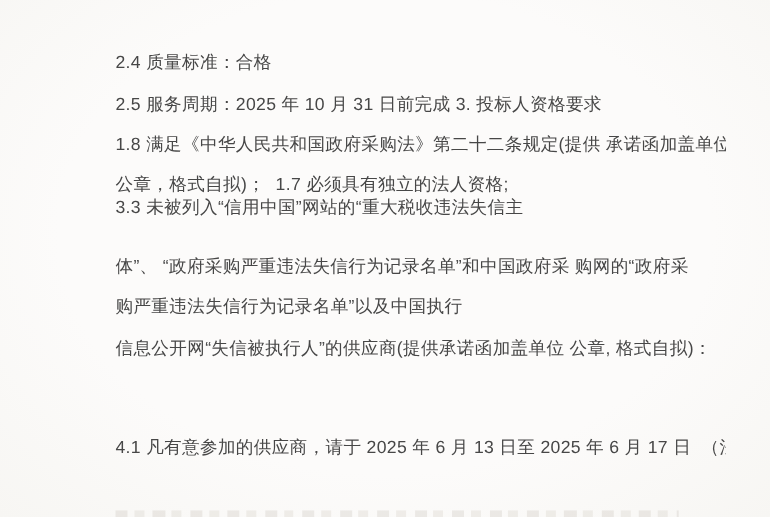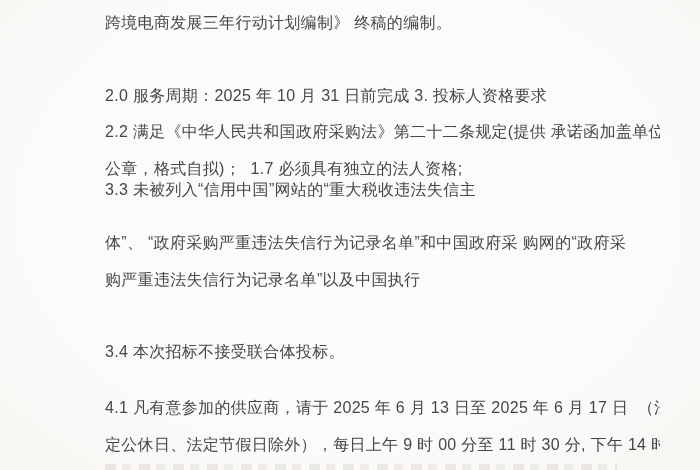--- a/index.html
+++ b/index.html
@@ -49,24 +49,23 @@
       transparent 26px, transparent 34px
     );
     background-size: 100% 2px;
     background-repeat: repeat-y;
   }
 </style>
 </head>
 <body>
 
 <div class="page">
-  <div class="doc-line" style="top:13px">跨境电商发展三年行动计划编制》 终稿的编制。</div>
-  <div class="doc-line" style="top:86px">2.0 服务周期：2025 年 10 月 31 日前完成 3. 投标人资格要求</div>
-  <div class="doc-line" style="top:122px">2.2 满足《中华人民共和国政府采购法》第二十二条规定(提供 承诺函加盖单位</div>
+  <div class="doc-line" style="top:48px">2.4 质量标准：合格</div>
+  <div class="doc-line" style="top:86px">2.5 服务周期：2025 年 10 月 31 日前完成 3. 投标人资格要求</div>
+  <div class="doc-line" style="top:122px">1.8 满足《中华人民共和国政府采购法》第二十二条规定(提供 承诺函加盖单位</div>
   <div class="doc-line" style="top:159px">公章，格式自拟)；  1.7 必须具有独立的法人资格;</div>
   <div class="doc-line" style="top:180px">3.3 未被列入“信用中国”网站的“重大税收违法失信主</div>
   <div class="doc-line" style="top:270px">购严重违法失信行为记录名单”以及中国执行</div>
   <div class="doc-line" style="top:233px">体”、 “政府采购严重违法失信行为记录名单”和中国政府采 购网的“政府采</div>
-  <div class="doc-line" style="top:342px">3.4 本次招标不接受联合体投标。</div>
+  <div class="doc-line" style="top:308px">信息公开网“失信被执行人”的供应商(提供承诺函加盖单位 公章, 格式自拟)：</div>
   <div class="doc-line" style="top:398px">4.1 凡有意参加的供应商，请于 2025 年 6 月 13 日至 2025 年 6 月 17 日  （法</div>
-  <div class="doc-line" style="top:435px">定公休日、法定节假日除外），每日上午 9 时 00 分至 11 时 30 分, 下午 14 时</div>
   <div class="cutoff-strip"></div>
 </div>
 
 </body></html>

